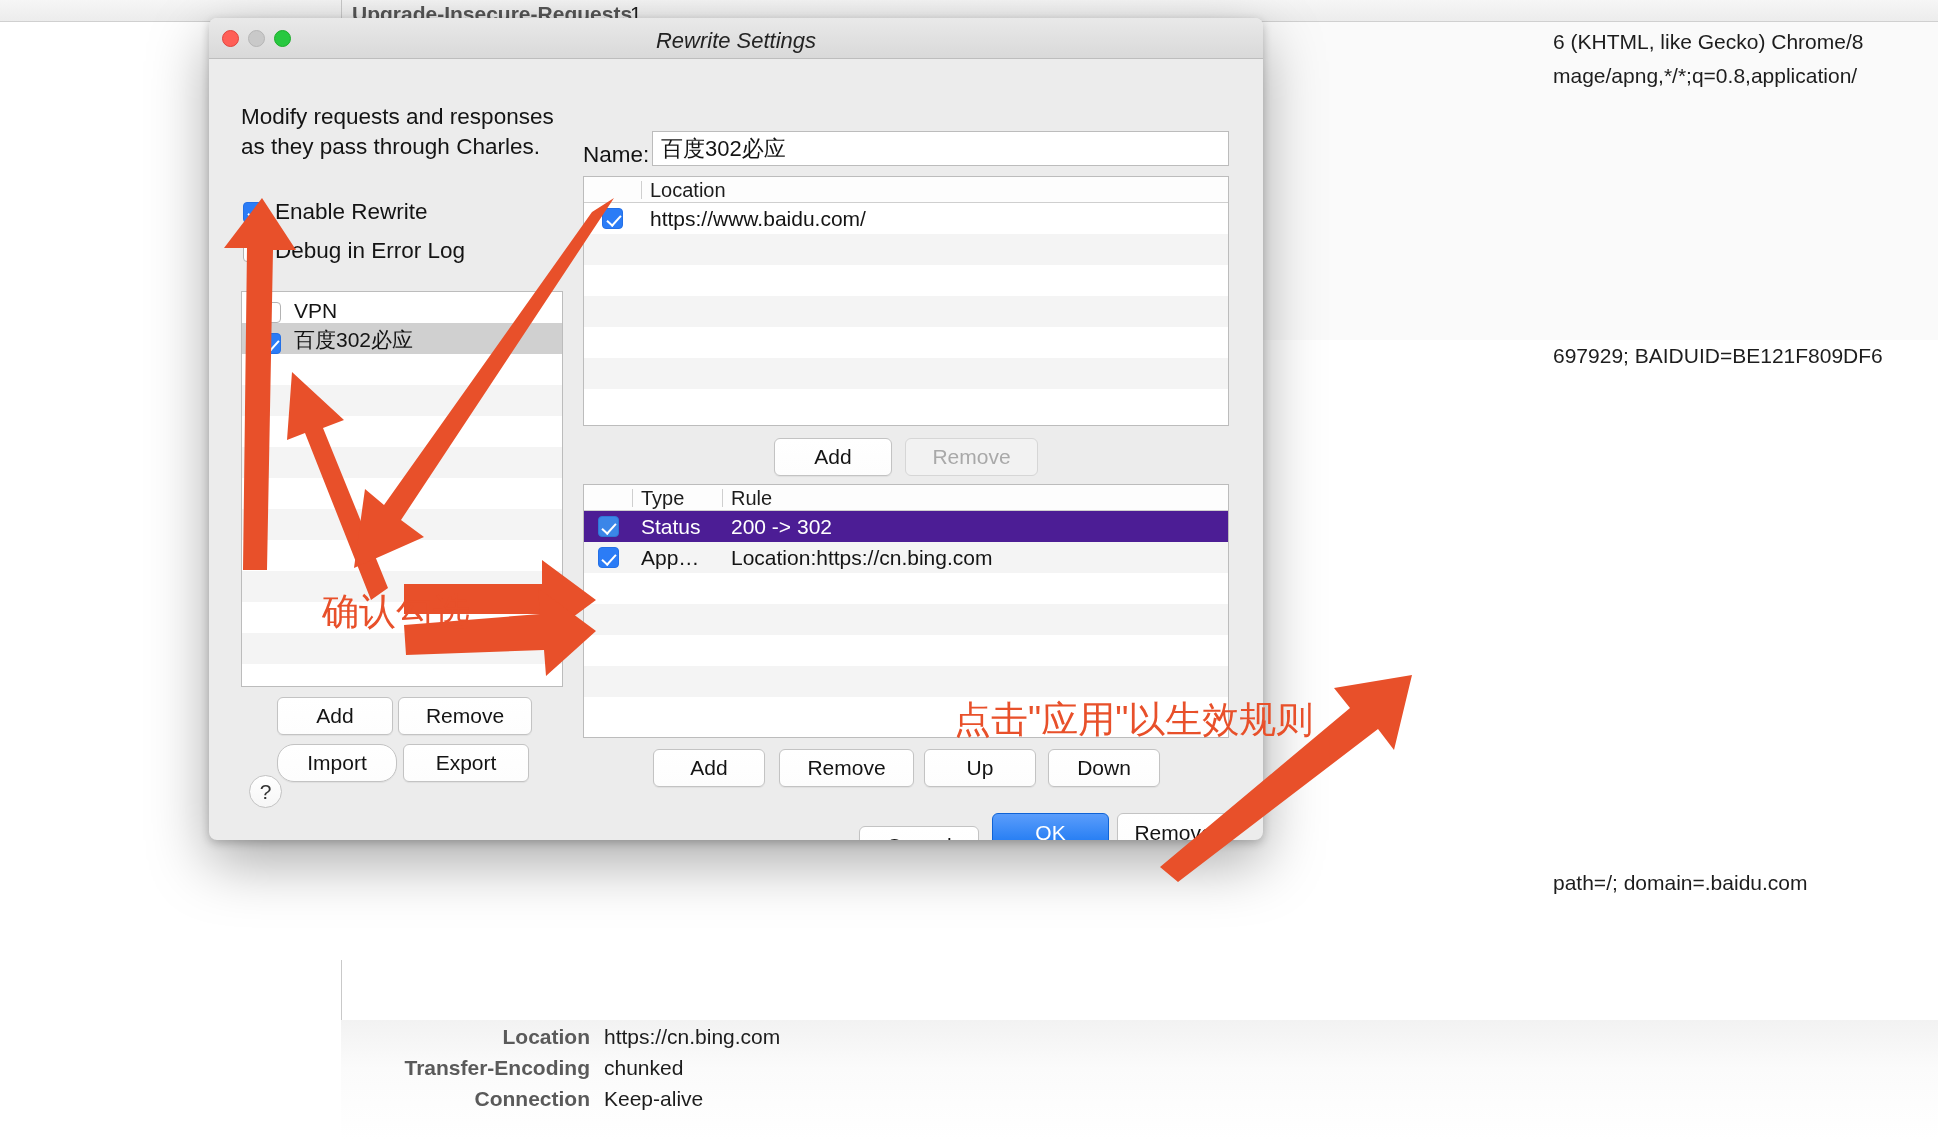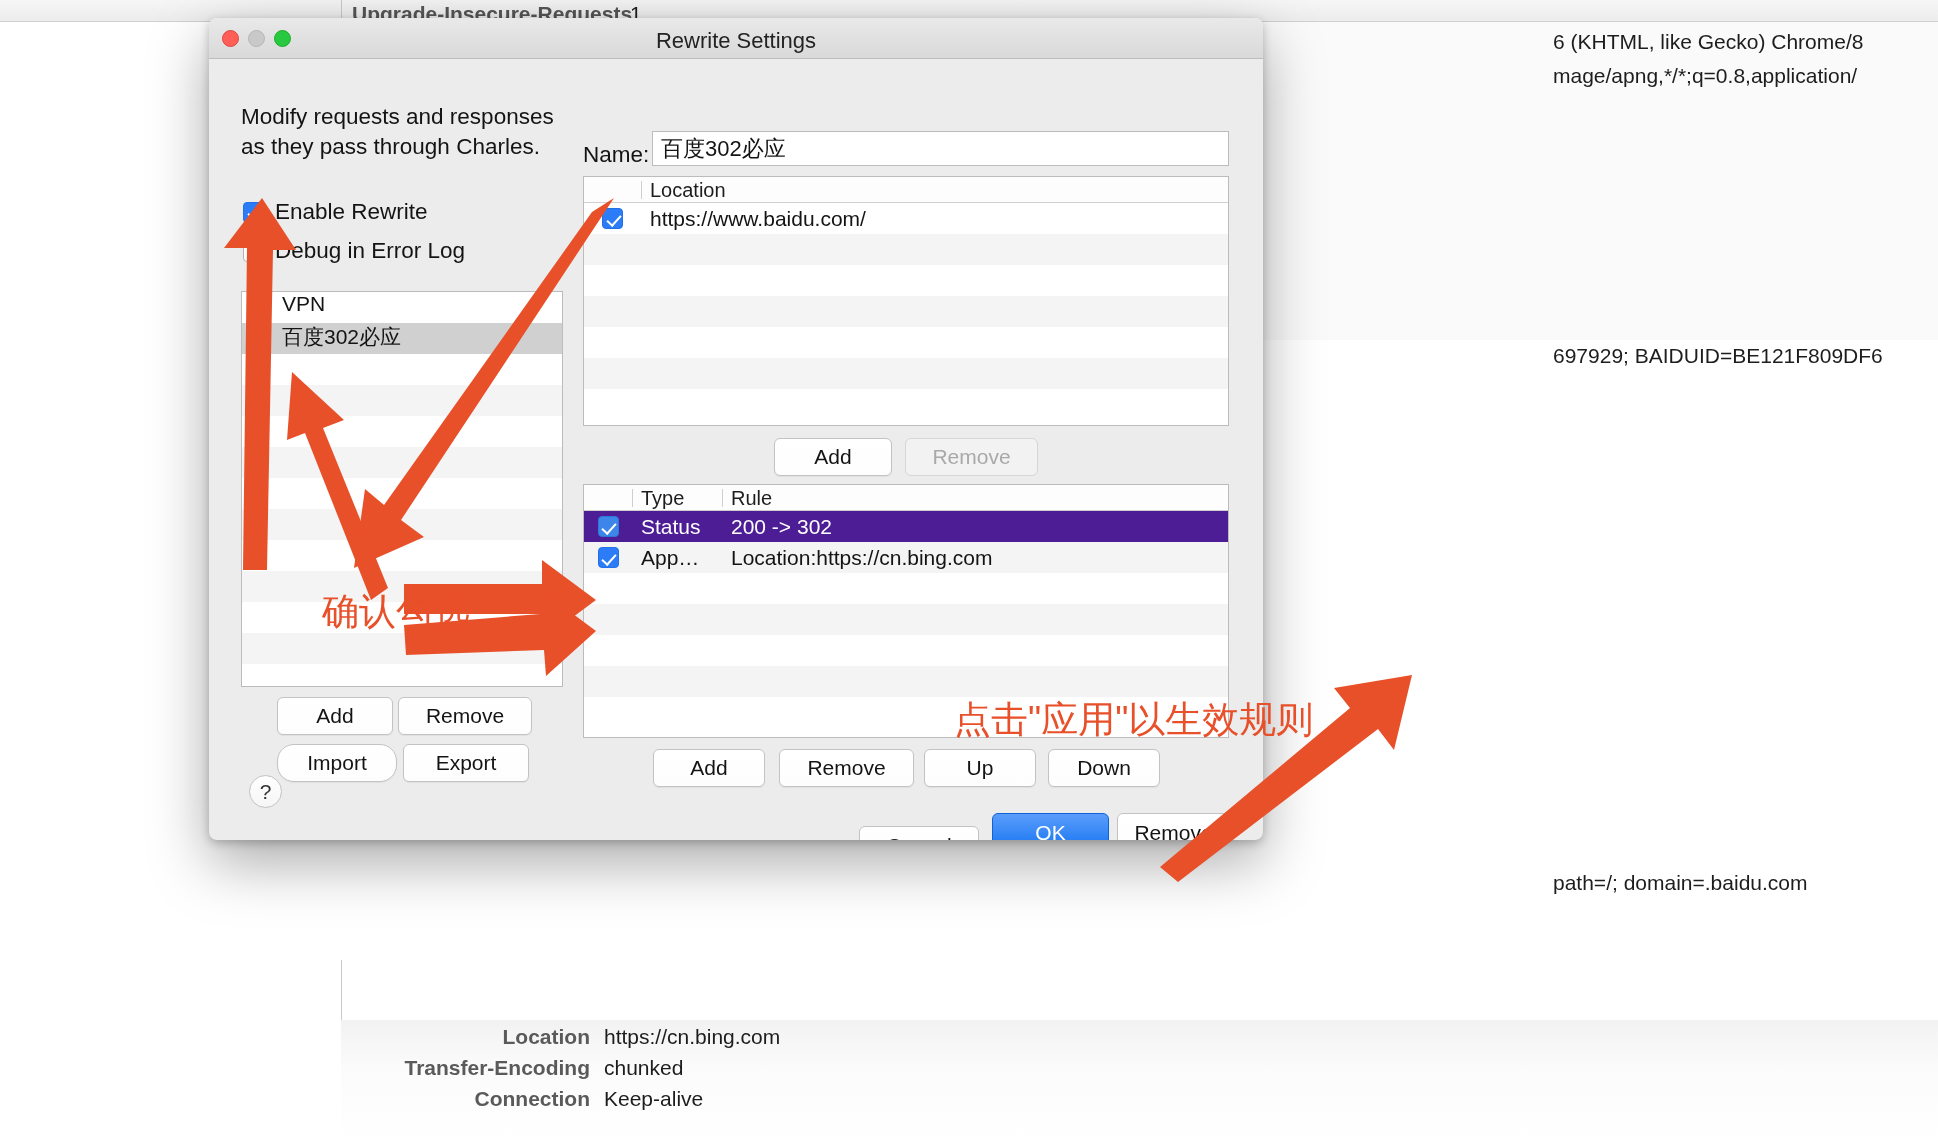--- a/index.html
+++ b/index.html
@@ -74,20 +74,21 @@
   }
   .tl { width: 17px; height: 17px; border-radius: 50%; }
   .tl.red   { background: #ff5f57; border: 0.5px solid #e0443e; }
   .tl.amber { background: #c9c9c9; border: 0.5px solid #b5b5b5; }
   .tl.green { background: #28c840; border: 0.5px solid #1dad2b; }
   .title-text {
     position: absolute; left: 0; right: 0; top: 10px;
     text-align: center;
     font-size: 22px;
     color: #232323;
+    font-style: italic;
   }
 
   .dlg-body { position: relative; width: 100%; height: 781px; }
 
   
   .intro {
     position: absolute; left: 32px; top: 43px; width: 340px;
     font-size: 22.5px; line-height: 30px; color: #141414;
   }
   .cb-row {
@@ -111,21 +112,21 @@
   }
 
   .rule-list {
     position: absolute; left: 32px; top: 232px;
     width: 322px; height: 396px;
     background: #fff;
     border: 1px solid #bcbcbc;
     overflow: hidden;
   }
   .rl-item {
-    height: 31px; display: flex; align-items: flex-start; padding-left: 6px;
+    height: 31px; display: flex; align-items: flex-end; padding-left: 18px;
     gap: 13px; font-size: 21px; color: #141414;
   }
   .rl-item.alt { background: #f4f4f4; }
   .rl-item.sel { background: #d0d0d0; }
 
   .btn {
     font-size: 21px; color: #141414;
     background: linear-gradient(#ffffff, #fdfdfd);
     border: 1px solid #c3c3c3;
     border-radius: 6px;

